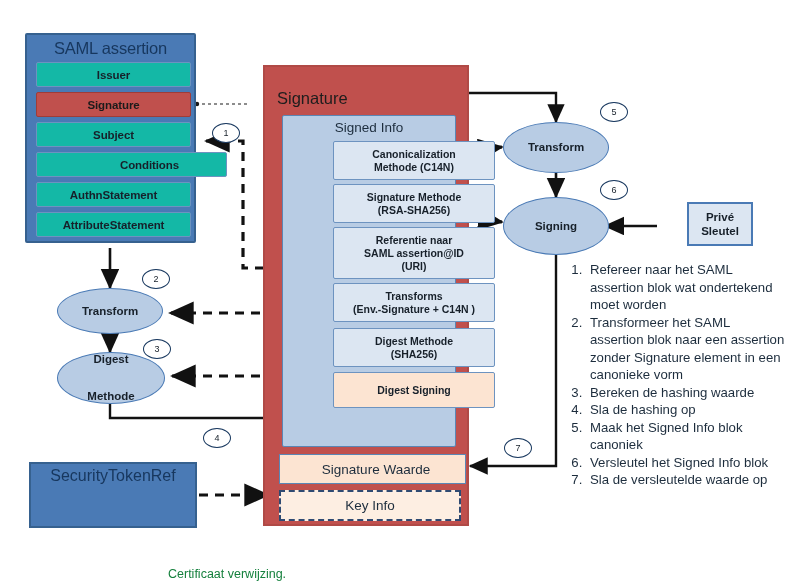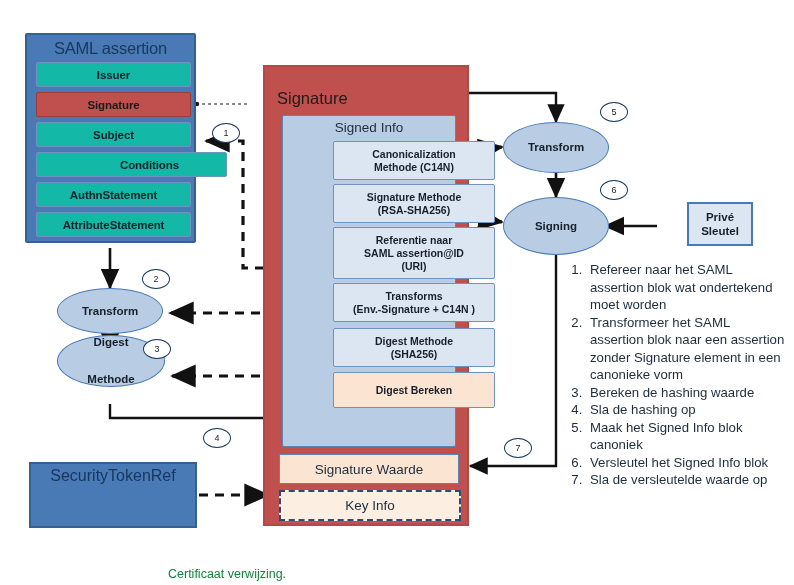--- a/index.html
+++ b/index.html
@@ -87,21 +87,21 @@
   }
   .si-row.peach {
     background: #fce4d2;
     border-color: #6d93c0;
   }
   .sig-val {
     position: absolute; left: 14px; width: 178px; height: 28px;
     background: #fce4d2;
     border: 1.7px solid #5a86b5;
     display: flex; align-items: center; justify-content: center;
-    font-size: 13.5px; color: #1d2d3d;
+    font-size: 13.5px; color: #1d2d3d; padding-left: 7px;
   }
   .key-info {
     position: absolute; left: 14px; width: 178px; height: 27px;
     background: #fdeee2;
     border: 2.2px dashed #2f4a72;
     display: flex; align-items: center; justify-content: center;
     font-size: 13.5px; color: #1d2d3d;
   }
 
   
@@ -295,33 +295,33 @@
         <span>Transforms</span>
         <span>(Env.-Signature + C14N )</span>
       </div>
 
       <div class="si-row" style="top:212px; height:37px;">
         <span>Digest Methode</span>
         <span>(SHA256)</span>
       </div>
 
       <div class="si-row peach" style="top:256px; height:34px;">
-        <span>Digest Bereken</span>
+        <span>Digest Signing</span>
       </div>
     </div>
 
     <div class="sig-val" style="top:387px;">Signature Waarde</div>
     <div class="key-info" style="top:423px;">Key Info</div>
   </div>
 
   <div class="ellipse abs" style="left:57px; top:288px; width:106px; height:46px;">
     <span>Transform</span>
   </div>
 
-  <div class="ellipse abs" style="left:57px; top:335px; width:108px; height:52px;gap:24px;">
+  <div class="ellipse abs" style="left:57px; top:352px; width:108px; height:52px;gap:24px;">
     <span>Digest</span>
     <span>Methode</span>
   </div>
 
   <div class="ellipse abs" style="left:503px; top:122px; width:106px; height:51px;">
     <span>Transform</span>
   </div>
 
   <div class="ellipse abs" style="left:503px; top:197px; width:106px; height:58px;">
     <span>Signing</span>

